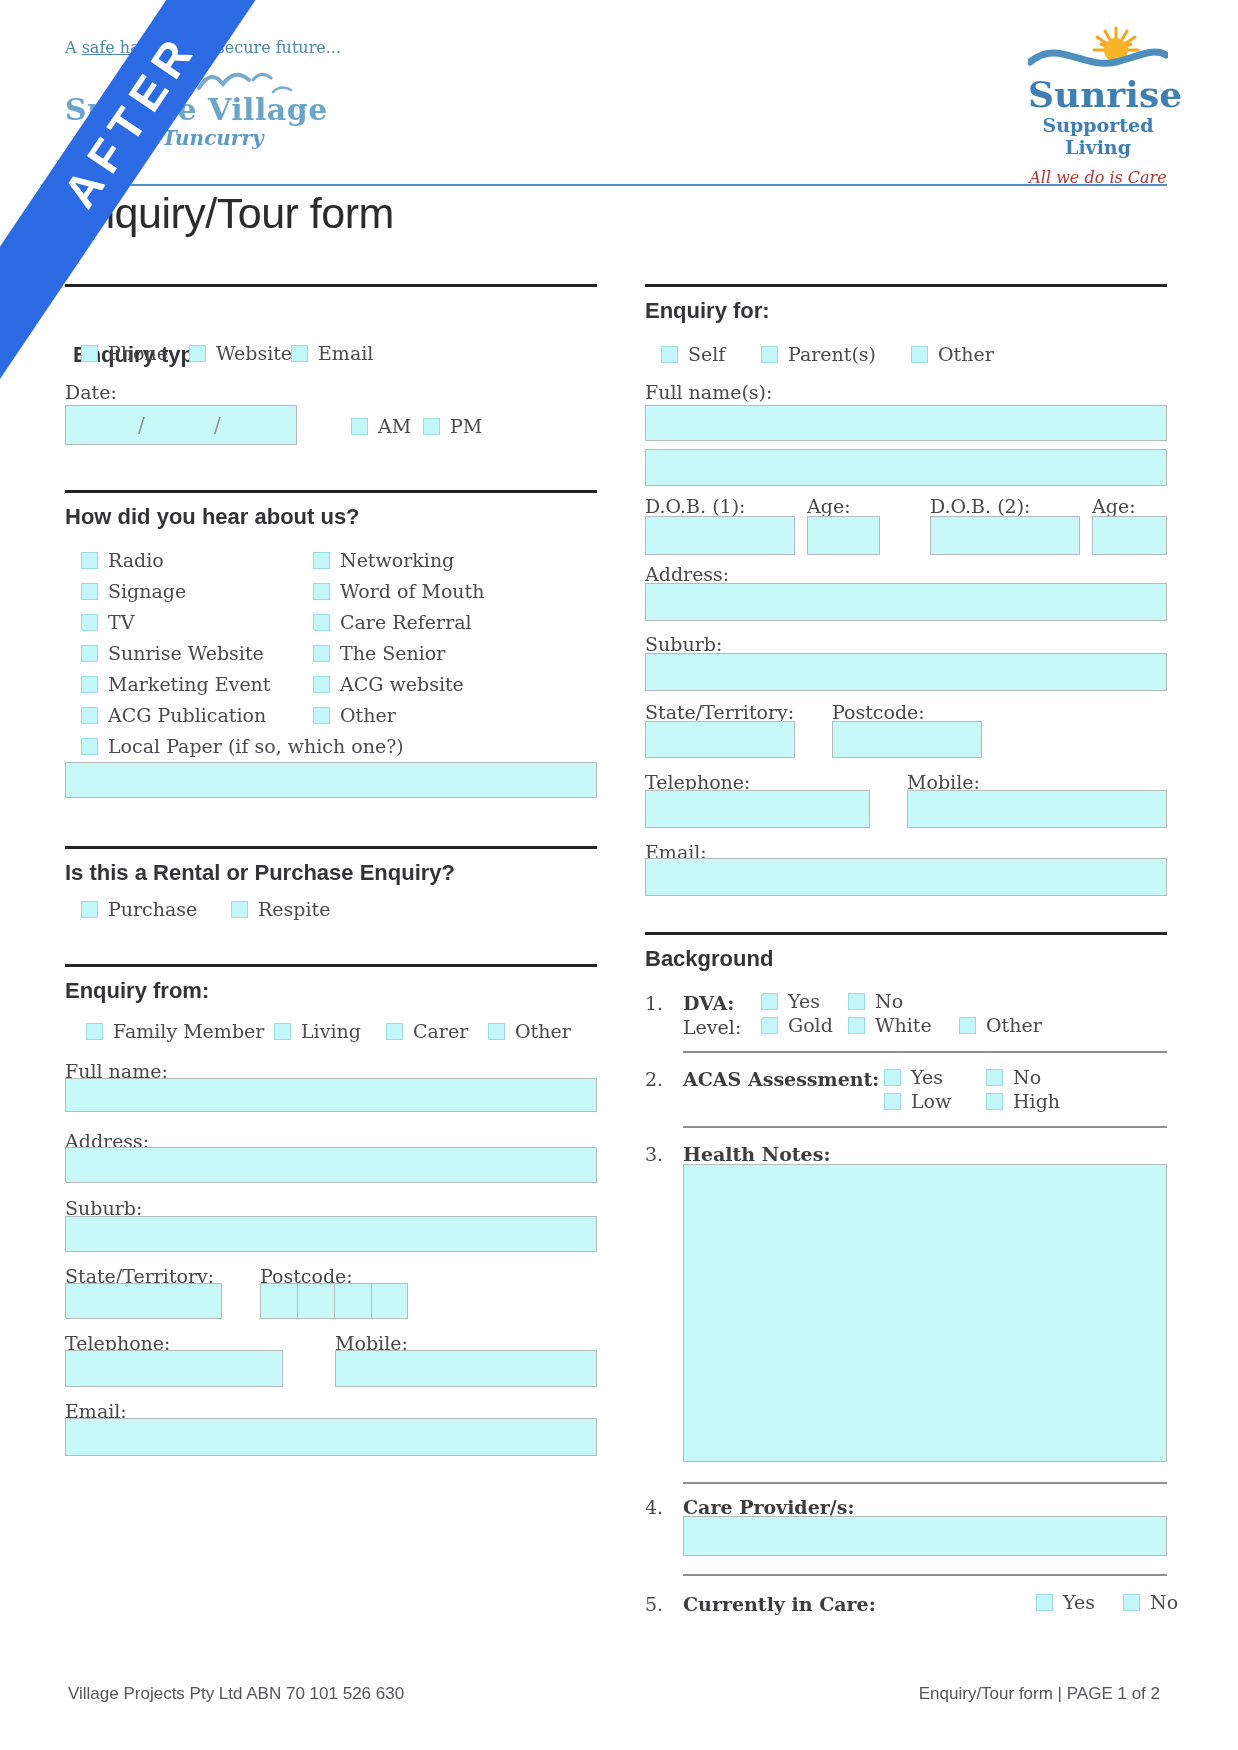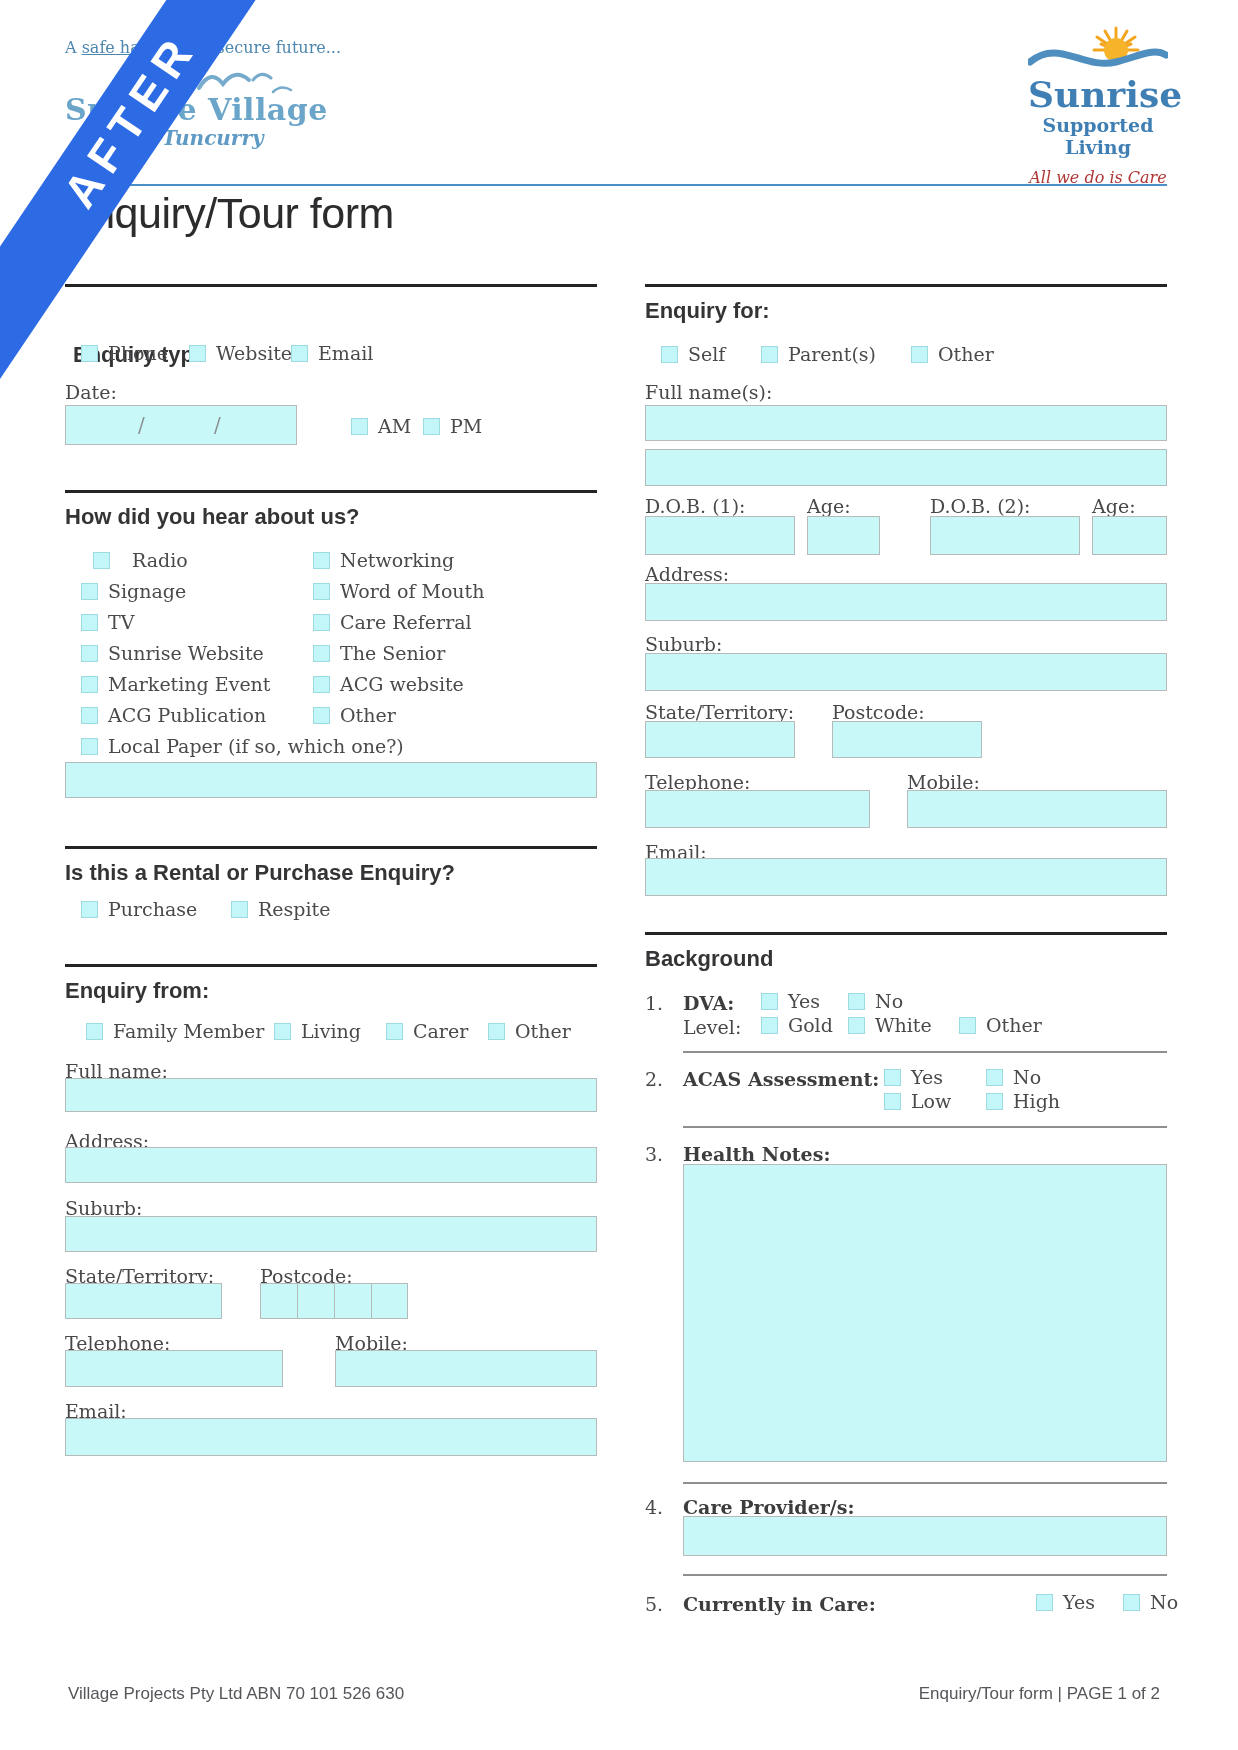--- a/index.html
+++ b/index.html
@@ -107,21 +107,21 @@
         <span class="cl">AM</span>
       </div>
     <div class="ci" style="left:342px;top:131px;">
         <span class="cb"></span>
         <span class="cl">PM</span>
       </div>
 
     <div class="secline" style="left:0;top:206px;width:532px;"></div>
     <div class="sh" style="left:0;top:220px;">How did you hear about us?</div>
 
-    <div class="ci" style="left:12px;top:265px;gap:12px;">
+    <div class="ci" style="left:0;top:265px;">
         <span class="cb"></span>
         <span class="cl">Radio</span>
       </div>
     <div class="ci" style="left:232px;top:265px;">
         <span class="cb"></span>
         <span class="cl">Networking</span>
       </div>
     <div class="ci" style="left:0;top:296px;">
         <span class="cb"></span>
         <span class="cl">Signage</span>

